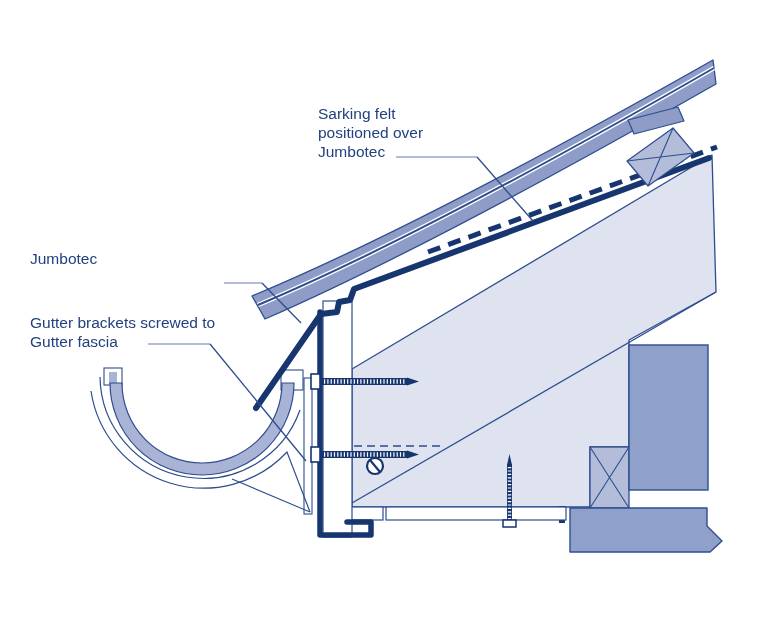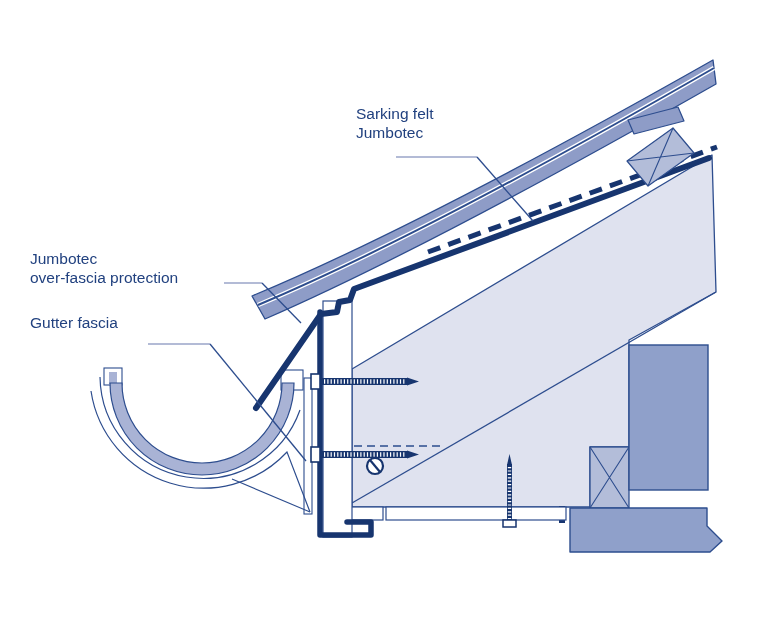--- a/index.html
+++ b/index.html
@@ -102,27 +102,28 @@
     <g>
       <path d="M396,157 H477" style="fill:none;stroke:var(--leader);stroke-width:1.4;"></path>
       <path d="M477,157 L533,221" style="fill:none;stroke:var(--outline);stroke-width:1.3;"></path>
       <path d="M224,283 H262" style="fill:none;stroke:var(--leader);stroke-width:1.4;"></path>
       <path d="M262,283 L301,323" style="fill:none;stroke:var(--outline);stroke-width:1.3;"></path>
       <path d="M148,344 H210" style="fill:none;stroke:var(--leader);stroke-width:1.4;"></path>
       <path d="M210,344 L306,461" style="fill:none;stroke:var(--outline);stroke-width:1.3;"></path>
     </g>
   </svg>
 
-  <div class="label" style="left:318px;top:104px;margin-left:38px;">
+  <div class="label" style="left:318px;top:104px;">
     <div>Sarking felt</div>
+    <div>positioned over</div>
     <div>Jumbotec</div>
   </div>
 
   <div class="label" style="left:30px;top:249px;">
     <div>Jumbotec</div>
-    <div>over-fascia protection</div>
   </div>
 
   <div class="label" style="left:30px;top:313px;">
+    <div>Gutter brackets screwed to</div>
     <div>Gutter fascia</div>
   </div>
 
 </div>
 
 </body></html>

